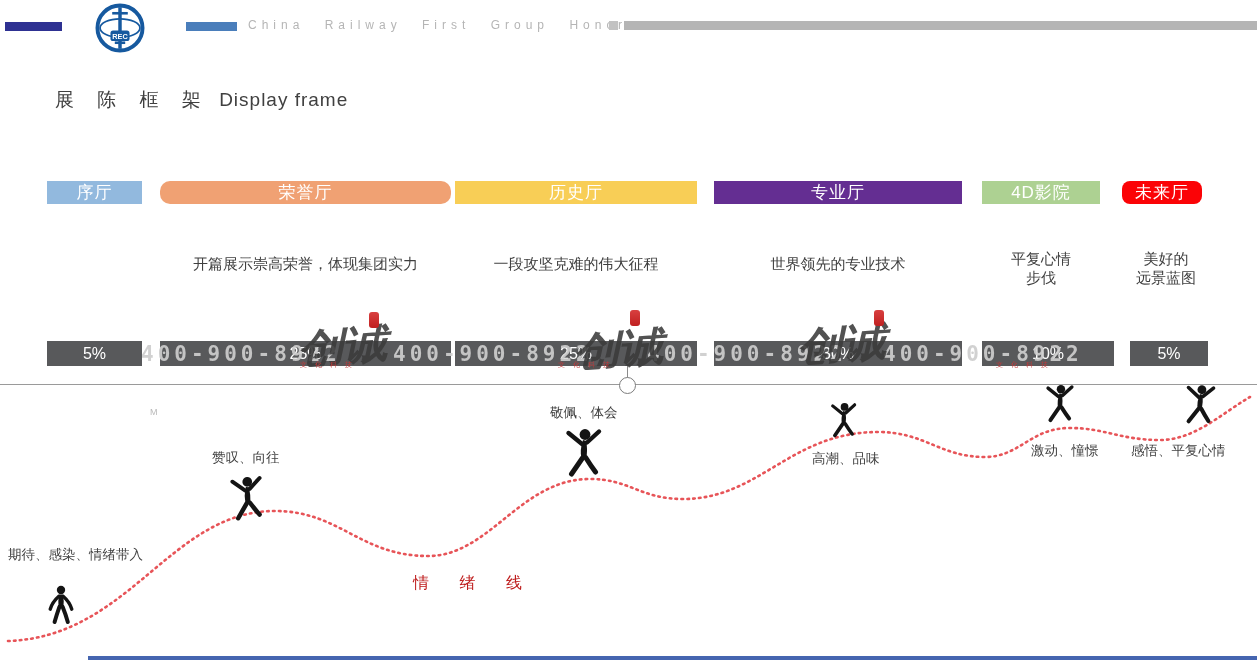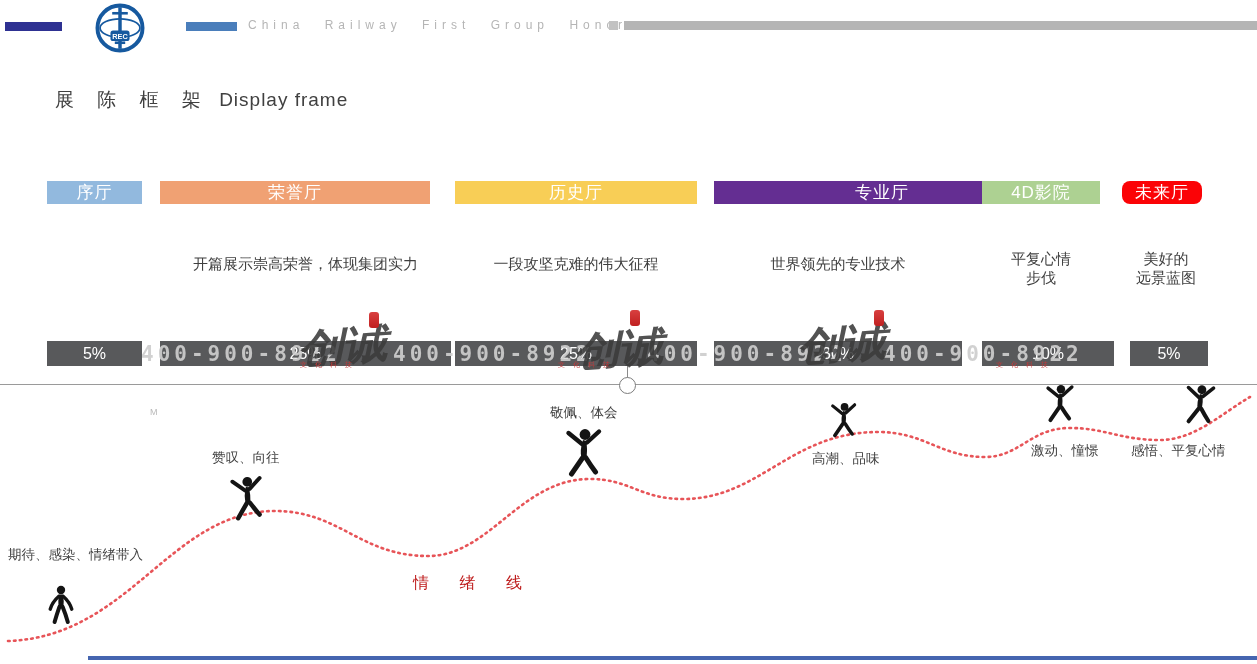--- a/index.html
+++ b/index.html
@@ -77,23 +77,23 @@
   <div class="abs hdr-title">China Railway First Group Honor room</div>
   <div class="abs hdr-sq"></div>
   <div class="abs hdr-bar-gray"></div>
 
   <div class="abs page-title">
     <span class="zh">展 陈 框 架</span>
     <span class="en">Display frame</span>
   </div>
 
   <div class="abs hall-bar" style="left: 47px; width: 95px; background-color: rgb(146, 185, 222);">序厅</div>
-  <div class="abs hall-bar" style="left: 160px; width: 270px; background-color: rgb(240, 161, 115);">荣誉厅</div>
+  <div class="abs hall-bar" style="left: 160px; width: 291px; background-color: rgb(240, 161, 115); border-radius: 10px;">荣誉厅</div>
   <div class="abs hall-bar" style="left: 455px; width: 242px; background-color: rgb(248, 206, 86);">历史厅</div>
-  <div class="abs hall-bar" style="left: 714px; width: 248px; background-color: rgb(100, 46, 146); padding-left: 44px;">专业厅</div>
+  <div class="abs hall-bar" style="left: 714px; width: 248px; background-color: rgb(100, 46, 146);">专业厅</div>
   <div class="abs hall-bar" style="left: 982px; width: 118px; background-color: rgb(173, 209, 146);">4D影院</div>
   <div class="abs hall-bar" style="left: 1122px; width: 80px; background-color: rgb(251, 3, 6); border-radius: 8px;">未来厅</div>
 
   <div class="abs hall-desc" style="left:160px;width:291px;top:255px;">开篇展示崇高荣誉，体现集团实力</div>
   <div class="abs hall-desc" style="left:455px;width:242px;top:255px;">一段攻坚克难的伟大征程</div>
   <div class="abs hall-desc" style="left:714px;width:248px;top:255px;">世界领先的专业技术</div>
   <div class="abs hall-desc" style="left:982px;width:118px;">平复心情
 步伐</div>
   <div class="abs hall-desc" style="left:1122px;width:88px;">美好的
 远景蓝图</div>

